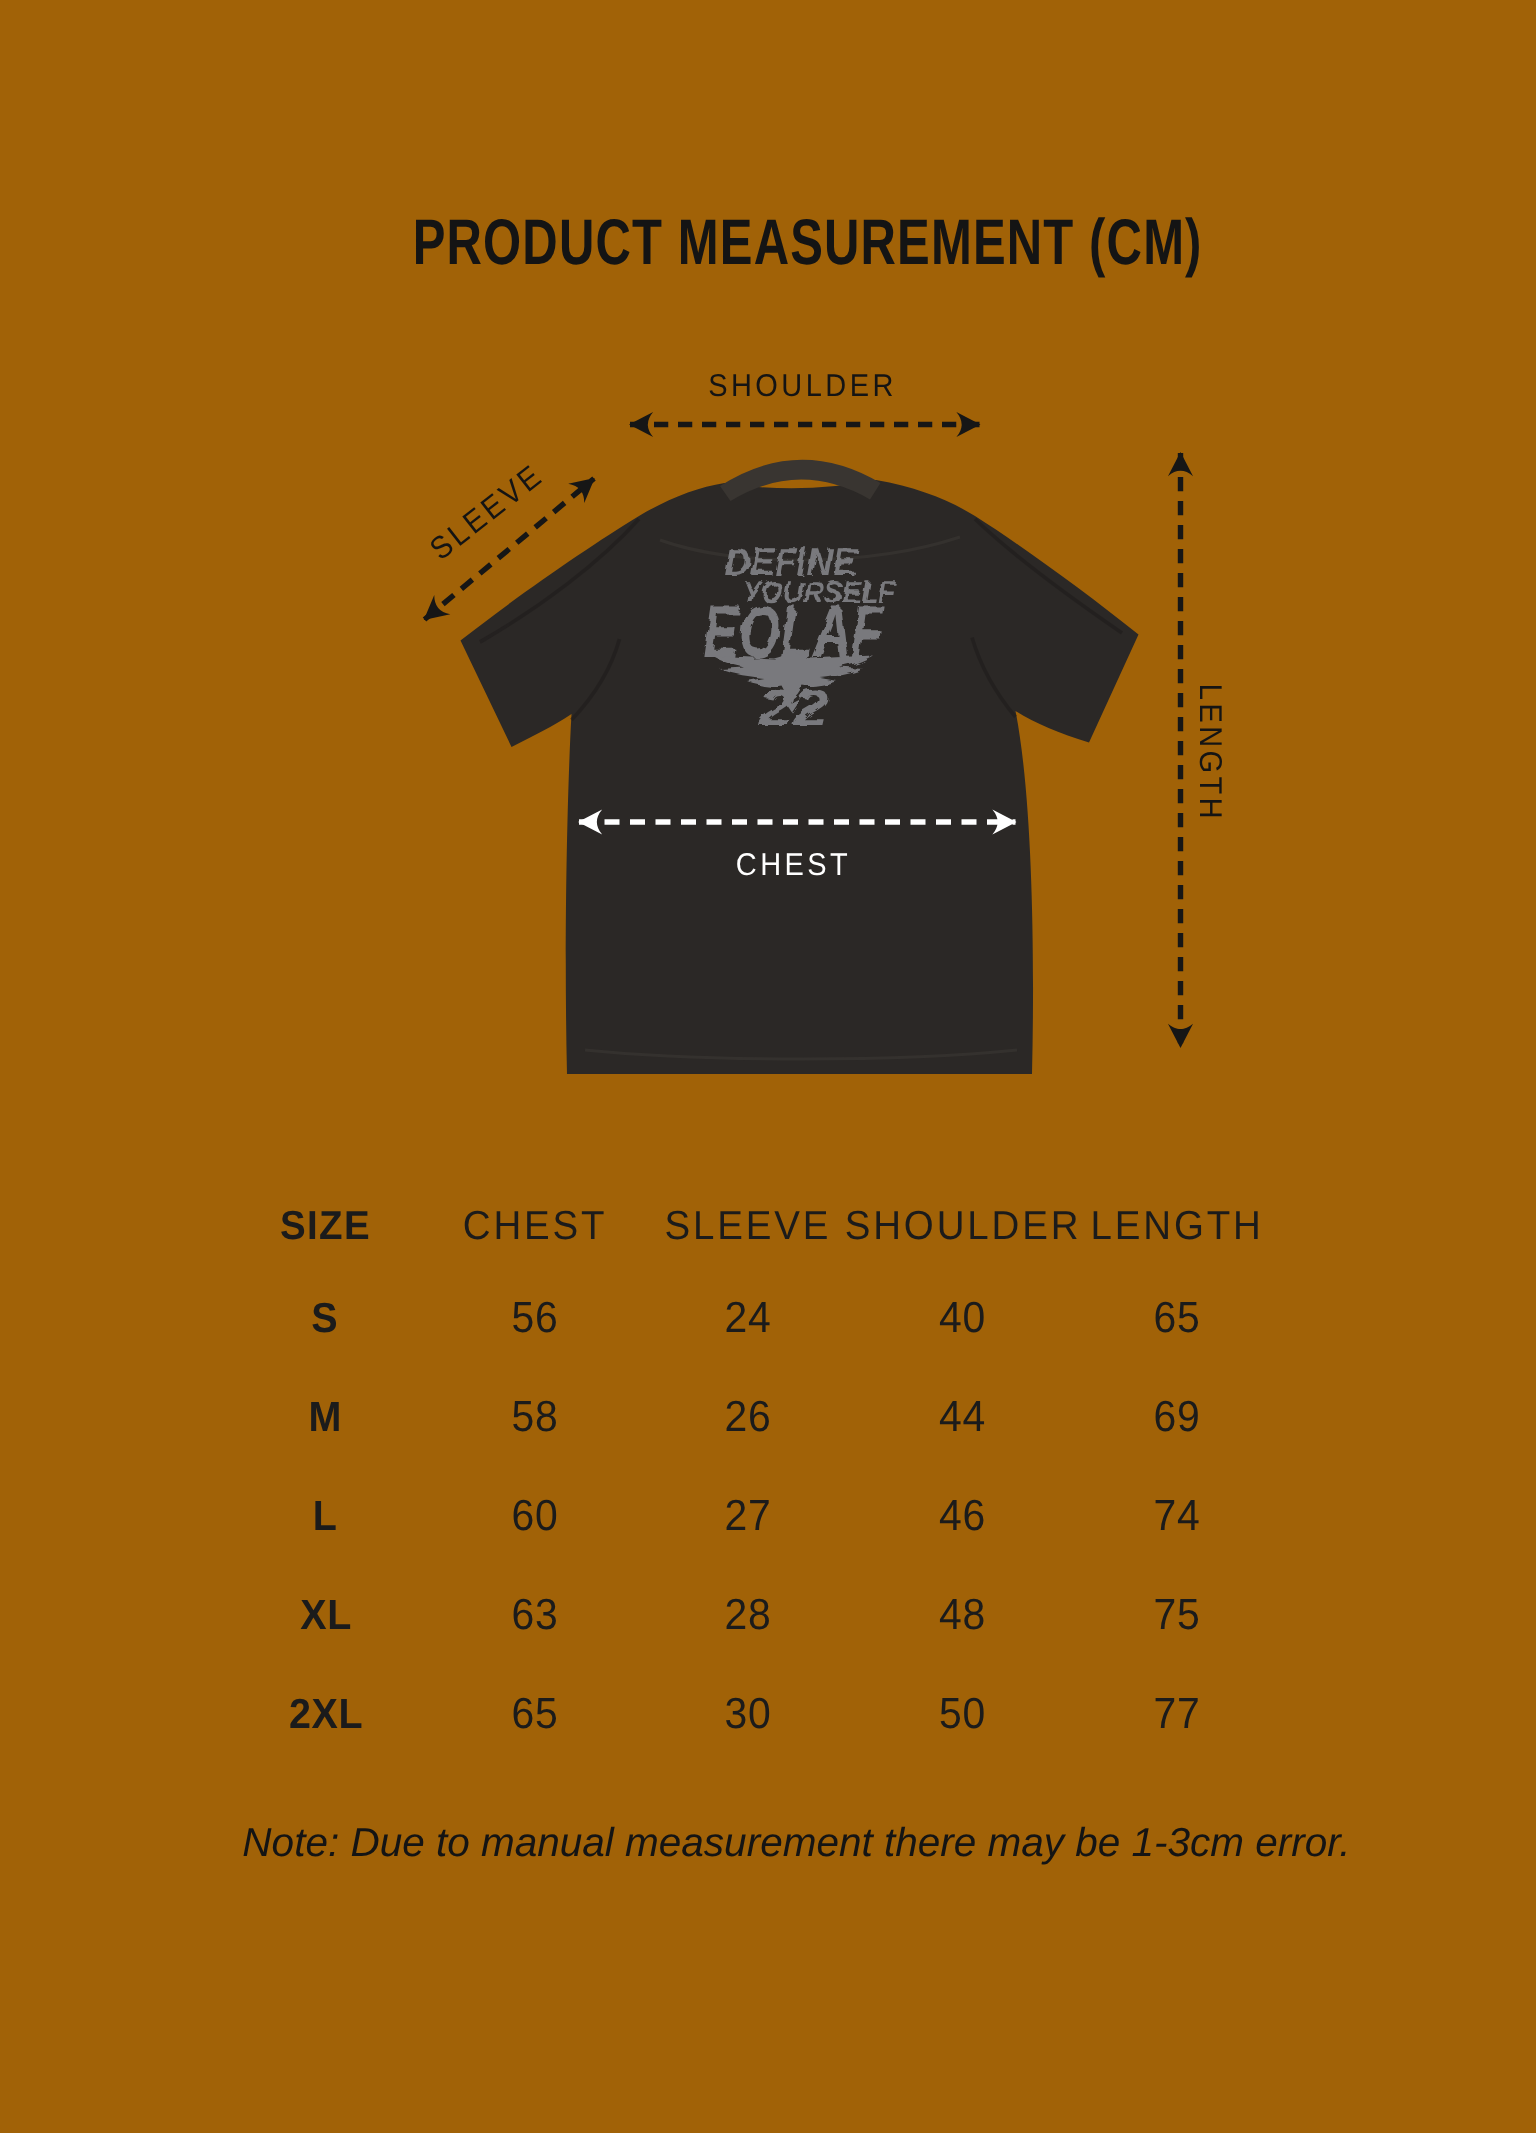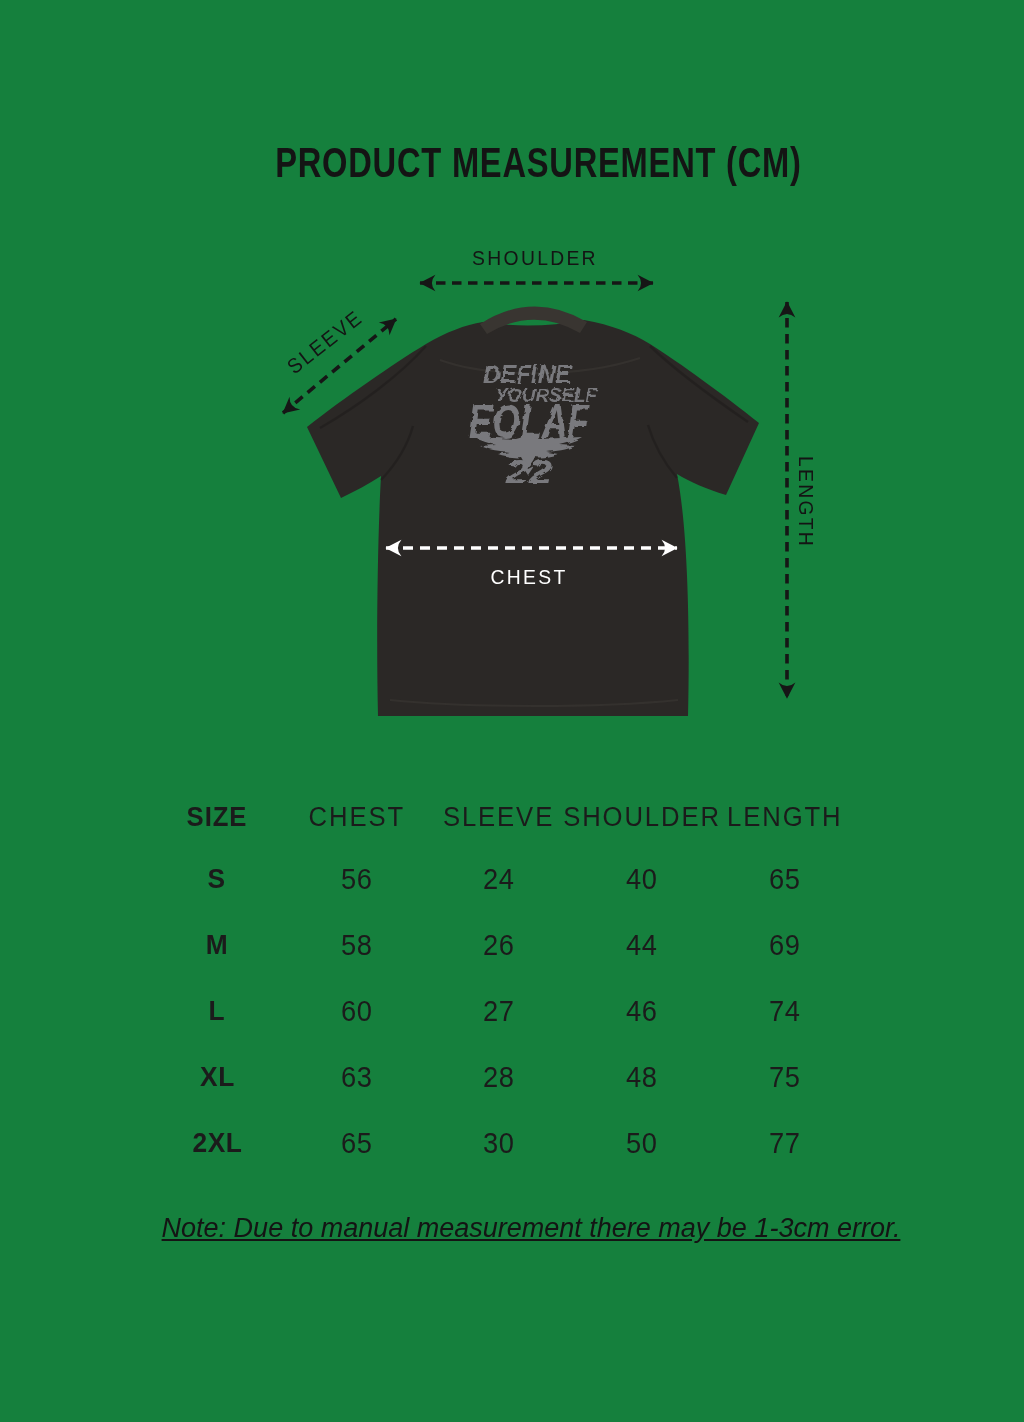--- a/index.html
+++ b/index.html
@@ -1,17 +1,17 @@
 <!DOCTYPE html>
 <html><head>
 <meta charset="utf-8">
 <style>
   html,body { margin:0; padding:0; background:#ffffff; }
   .page {
-    position:relative; width:1024px; height:1422px; background:#15803d;
+    position:relative; width:1024px; height:1422px; background:#a16207;
     font-family:"Liberation Sans", sans-serif; color:#161616; overflow:hidden;
   }
   
   .title {
     position:absolute; top:138px; left:0; width:1024px; padding-left:52px;
     box-sizing:border-box; text-align:center; white-space:nowrap;
   }
   .title span {
     display:inline-block; font-size:43px; font-weight:bold; letter-spacing:1px;
     transform:scaleX(.76); transform-origin:center; color:#141414;
@@ -40,21 +40,21 @@
     font-size:27px; letter-spacing:2px; color:#1b1b1b;
     transform:scaleX(.95); white-space:nowrap;
   }
   .hcell.size { font-weight:bold; letter-spacing:1px; }
   .cell { font-size:29px; letter-spacing:.5px; color:#1b1b1b; transform:scaleX(.94); }
   .cell.size { font-weight:bold; font-size:28px; }
   
   .note {
     position:absolute; top:1213px; left:0; width:1024px; padding-left:38px;
     box-sizing:border-box; text-align:center; font-style:italic;
-    font-size:27px; color:#141414; white-space:nowrap;text-decoration:underline;
+    font-size:27px; color:#141414; white-space:nowrap;
   }
 </style>
 </head>
 <body>
 
 <div class="page">
 
   <div class="title">
     <span>PRODUCT MEASUREMENT (CM)</span>
   </div>

